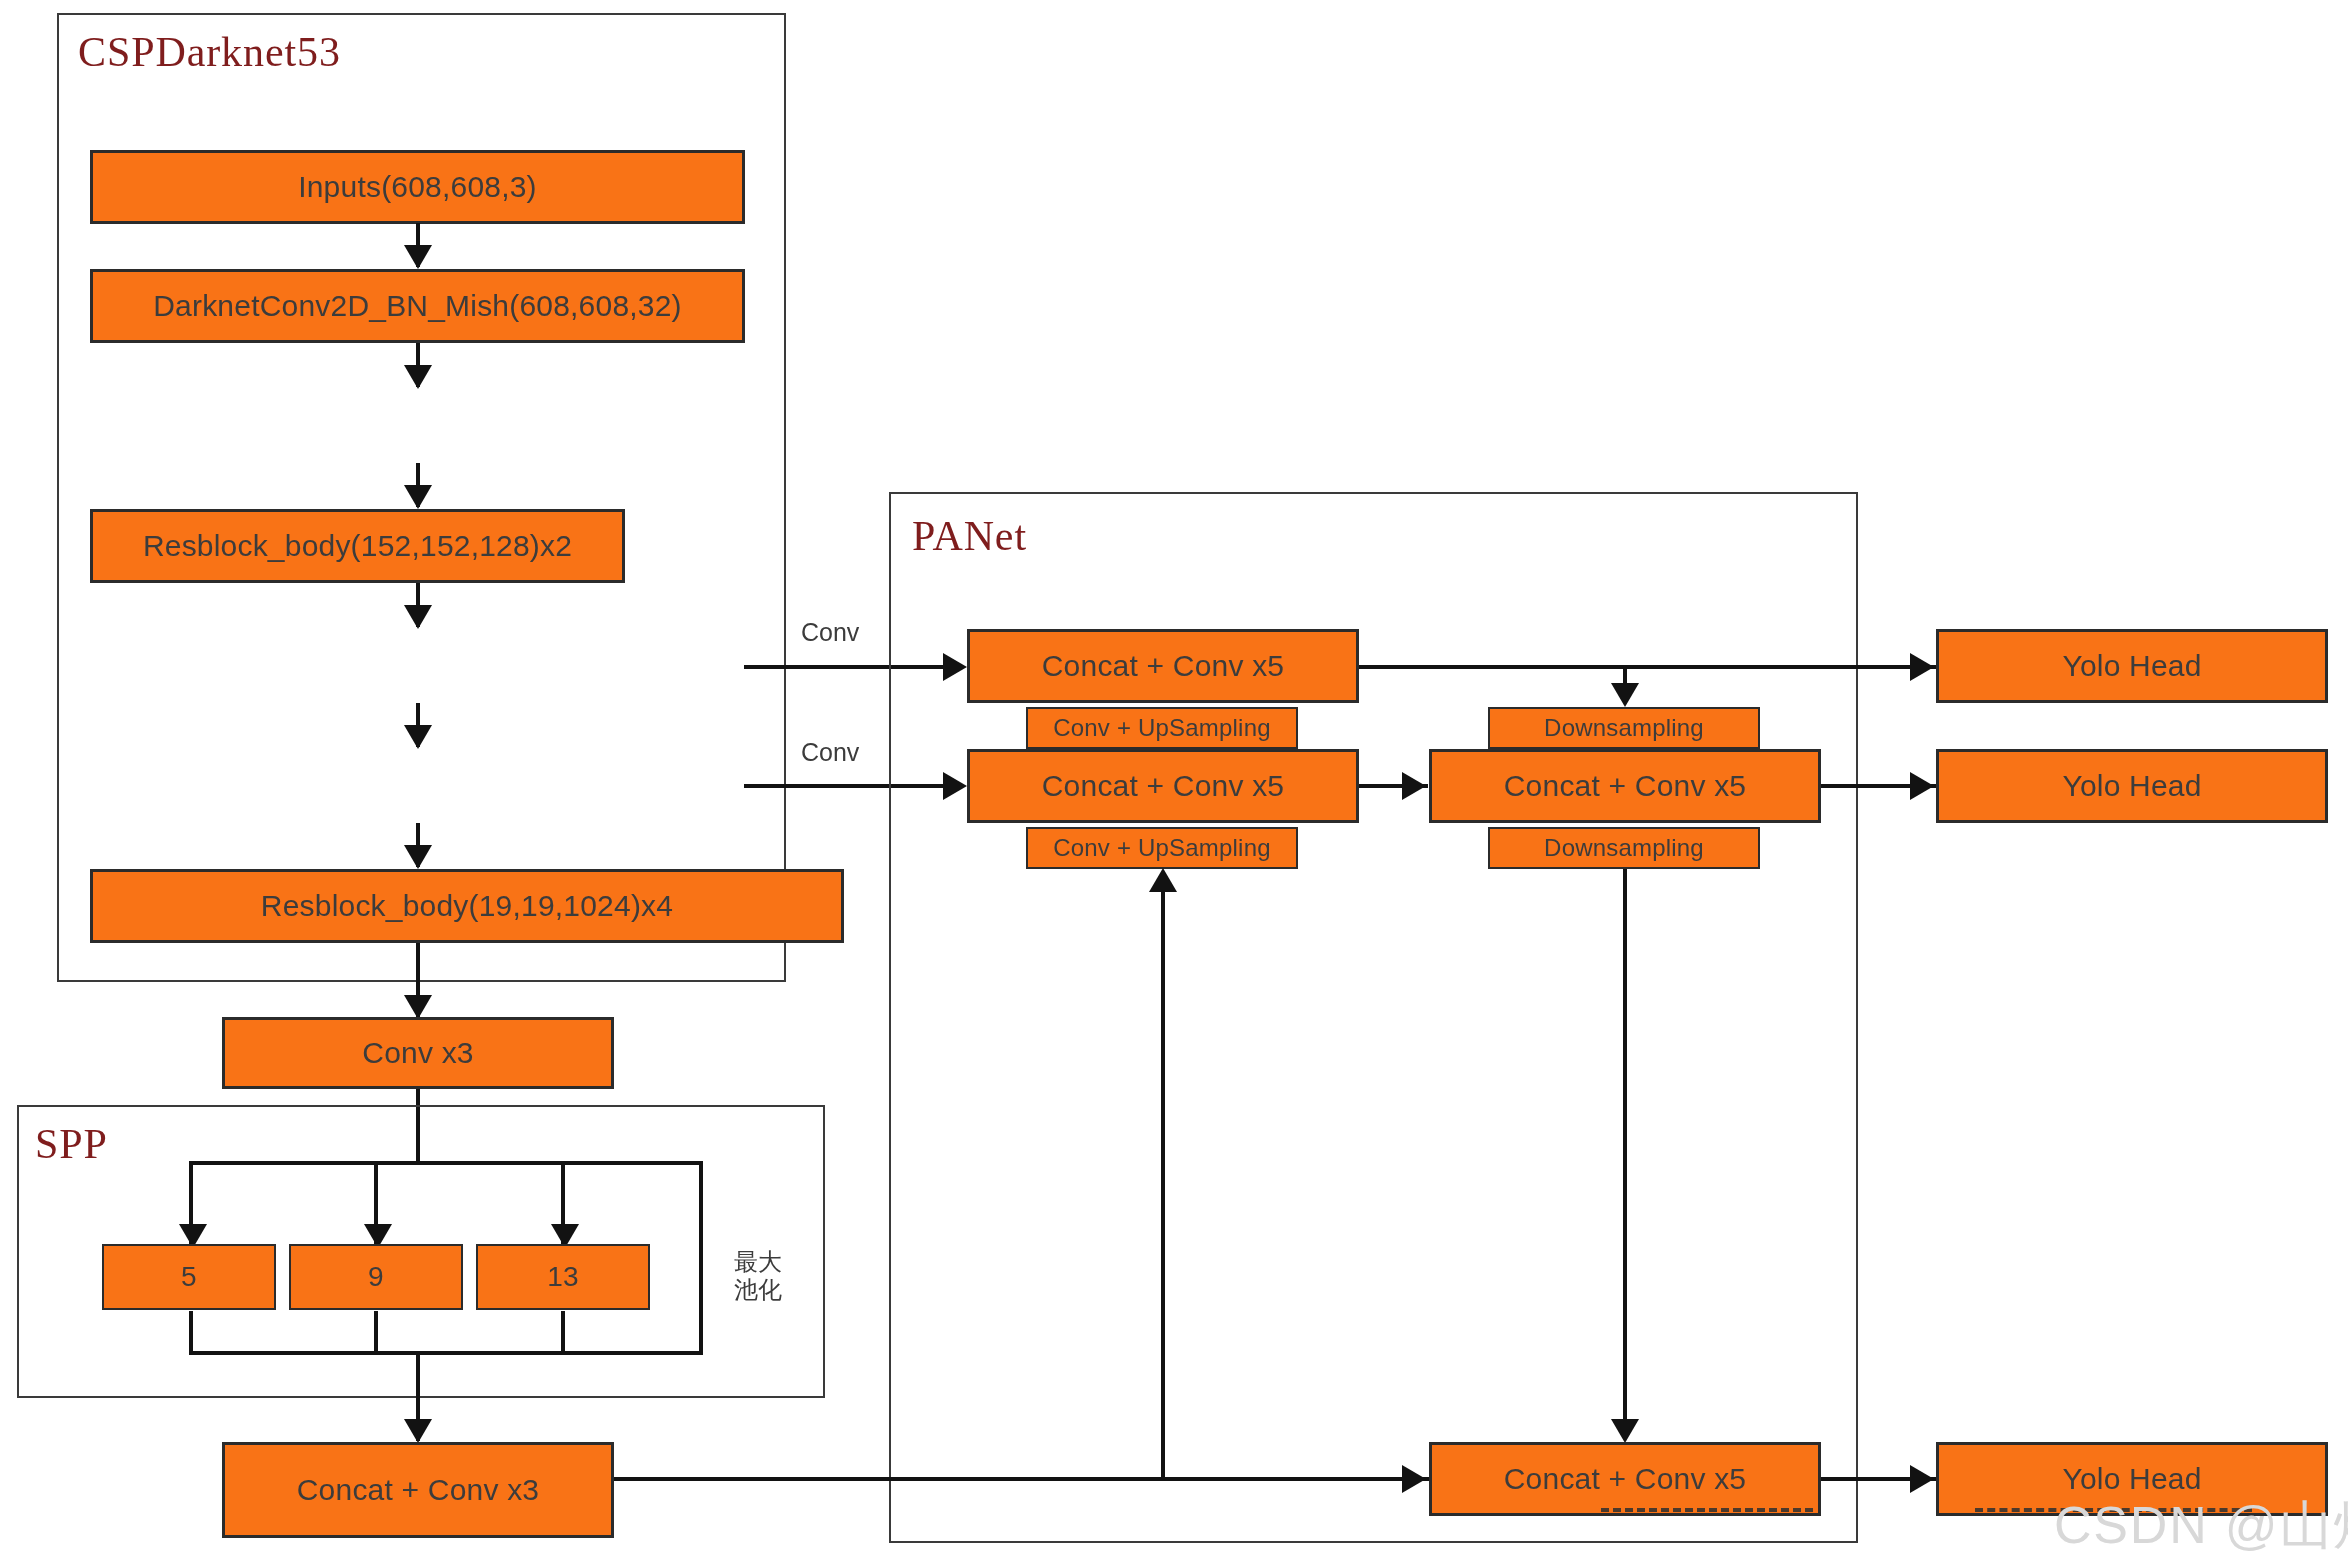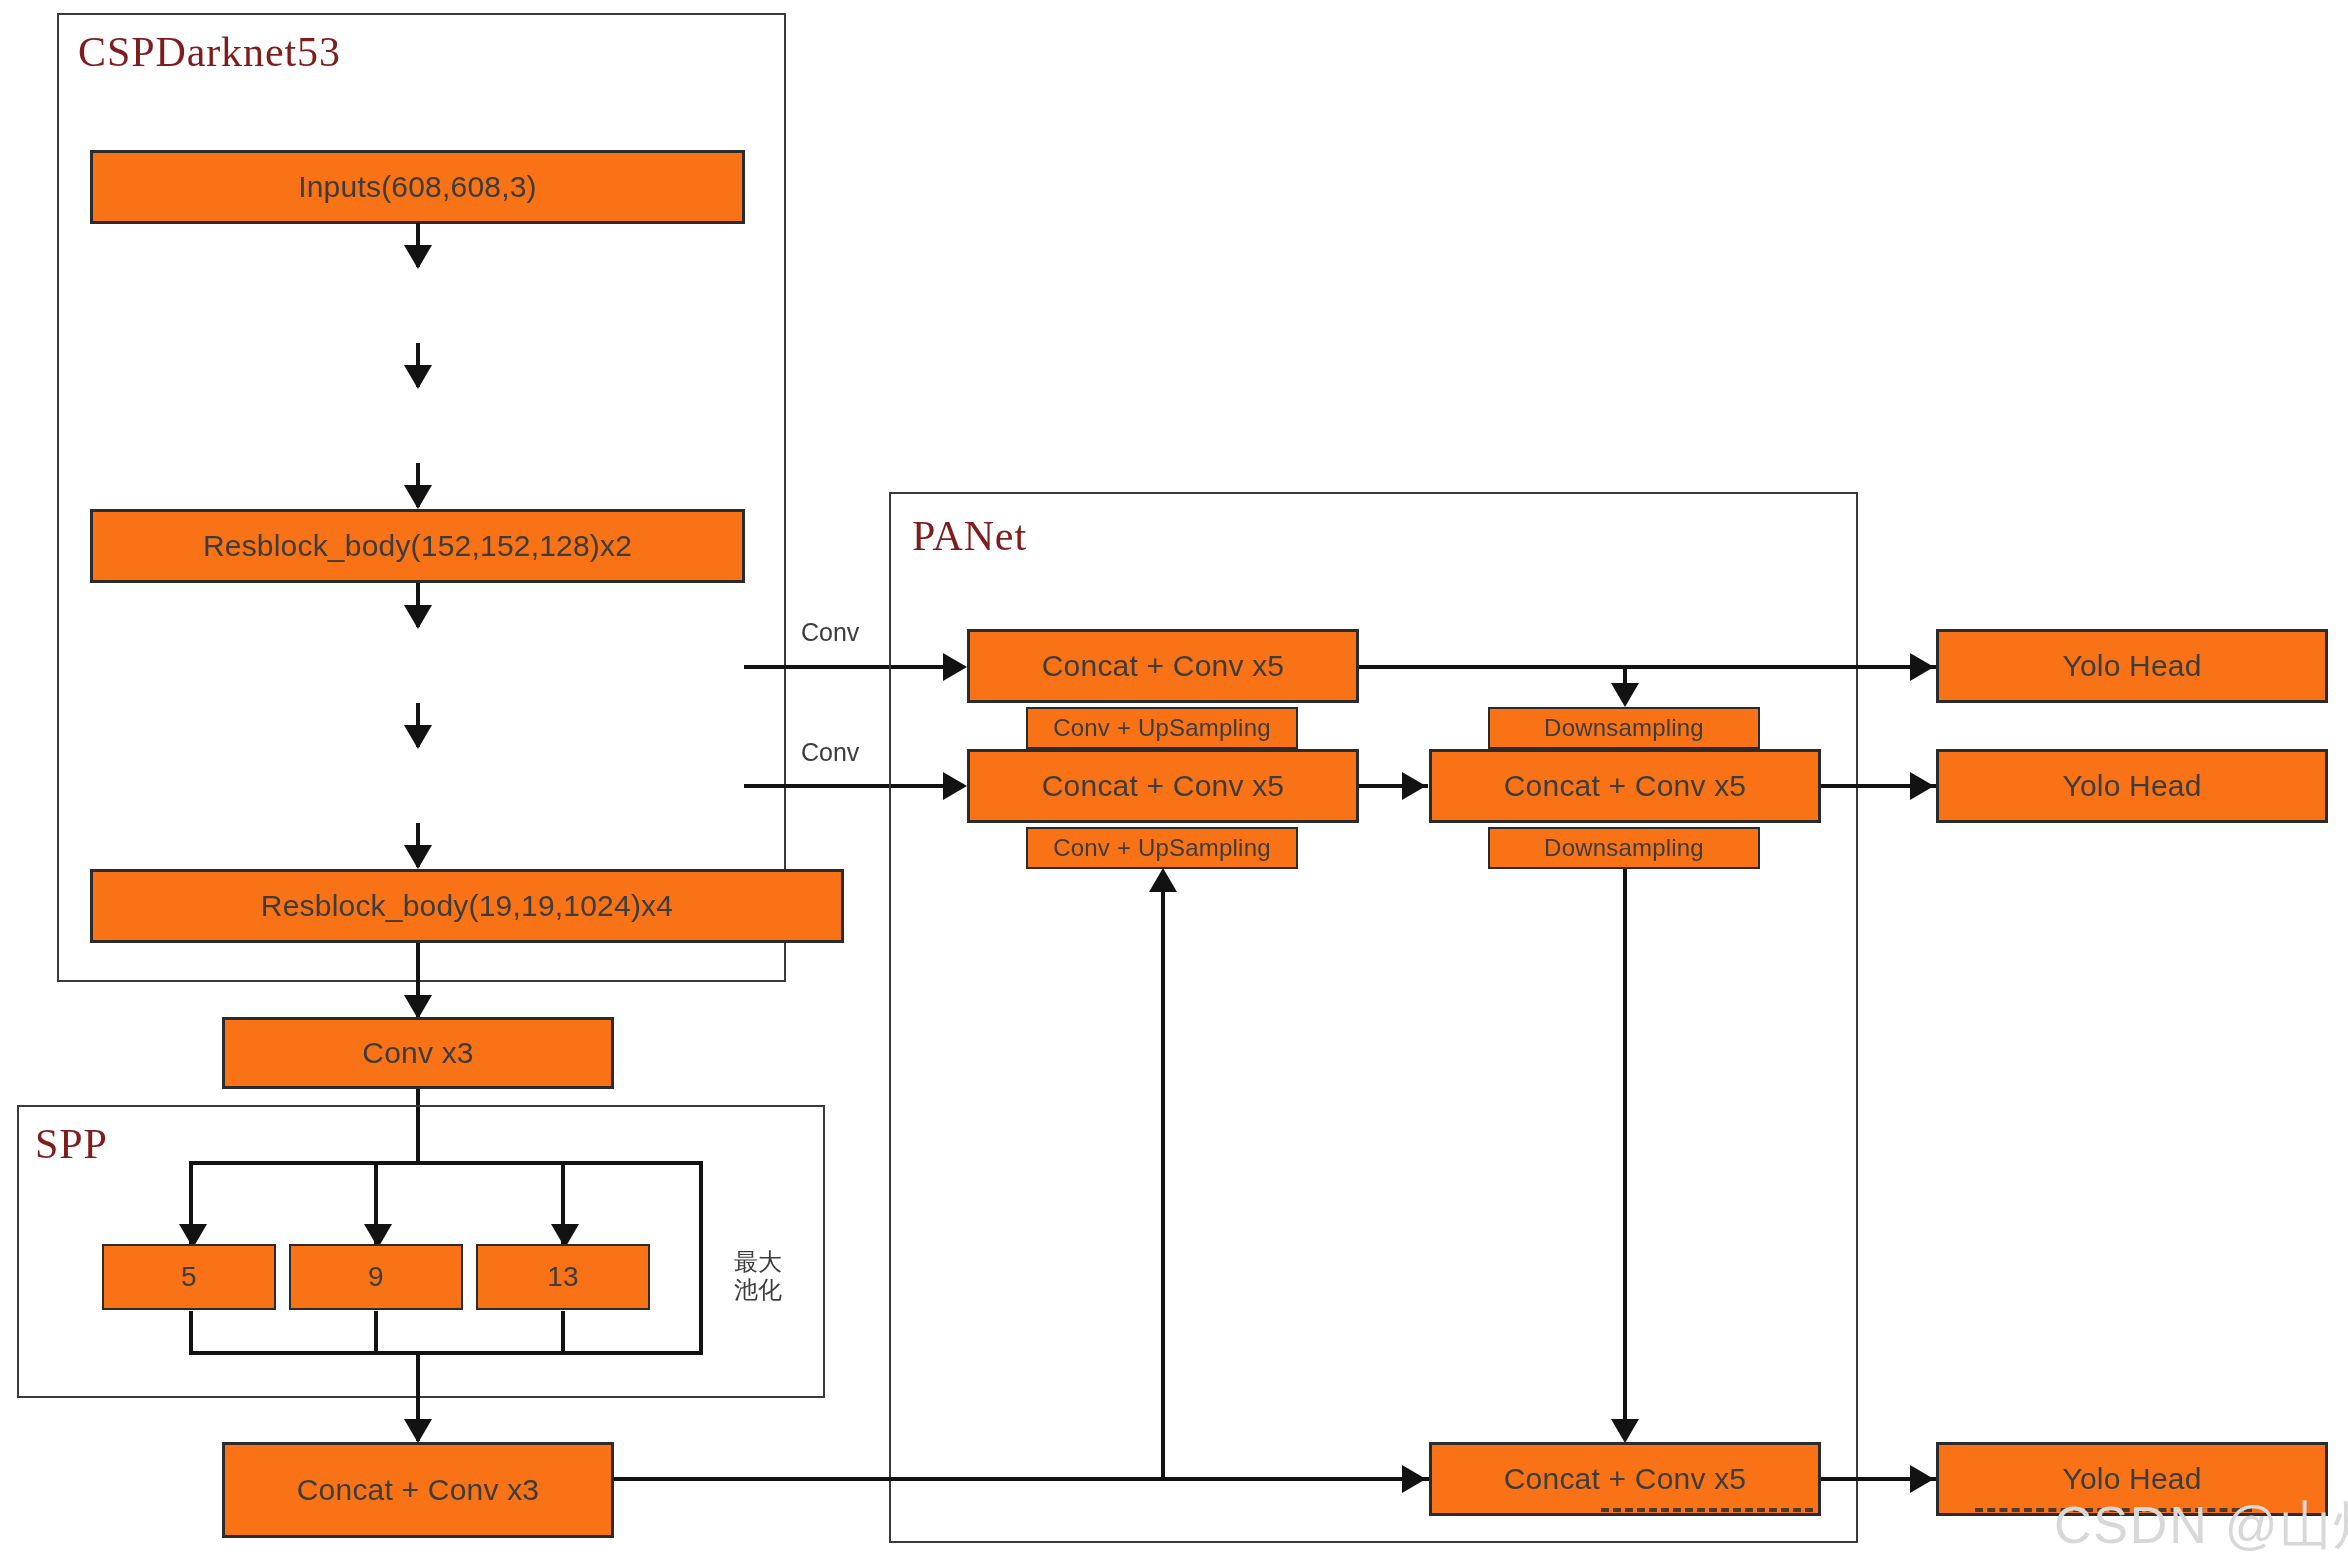--- a/index.html
+++ b/index.html
@@ -121,27 +121,28 @@
 
 <div id="canvas">
 
   <div class="grp" style="left:57px; top:13px; width:729px; height:969px;"></div>
   <div class="grp-label" style="left:78px; top:28px;">CSPDarknet53</div>
 
   <div class="nbox" style="left:90px; top:150px; width:655px; height:74px;">Inputs(608,608,3)</div>
   <div class="vline" style="left:416px; top:223px; height:44px;"></div>
   <div class="arrow-d" style="left:404px; top:245px;"></div>
 
+  <div class="nbox" style="left:90px; top:269px; width:655px; height:74px;">DarknetConv2D_BN_Mish(608,608,32)</div>
   <div class="vline" style="left:416px; top:343px; height:44px;"></div>
   <div class="arrow-d" style="left:404px; top:365px;"></div>
 
   <div class="vline" style="left:416px; top:463px; height:44px;"></div>
   <div class="arrow-d" style="left:404px; top:485px;"></div>
 
-  <div class="nbox" style="left:90px; top:509px; width:655px; height:74px;">Resblock_body(152,152,128)x2</div>
+  <div class="nbox" style="left:90px; top:509px; width:535px; height:74px;">Resblock_body(152,152,128)x2</div>
   <div class="vline" style="left:416px; top:583px; height:44px;"></div>
   <div class="arrow-d" style="left:404px; top:605px;"></div>
 
   <div class="vline" style="left:416px; top:703px; height:44px;"></div>
   <div class="arrow-d" style="left:404px; top:725px;"></div>
 
   <div class="vline" style="left:416px; top:823px; height:44px;"></div>
   <div class="arrow-d" style="left:404px; top:845px;"></div>
 
   <div class="nbox" style="left:90px; top:869px; width:754px; height:74px;">Resblock_body(19,19,1024)x4</div>

